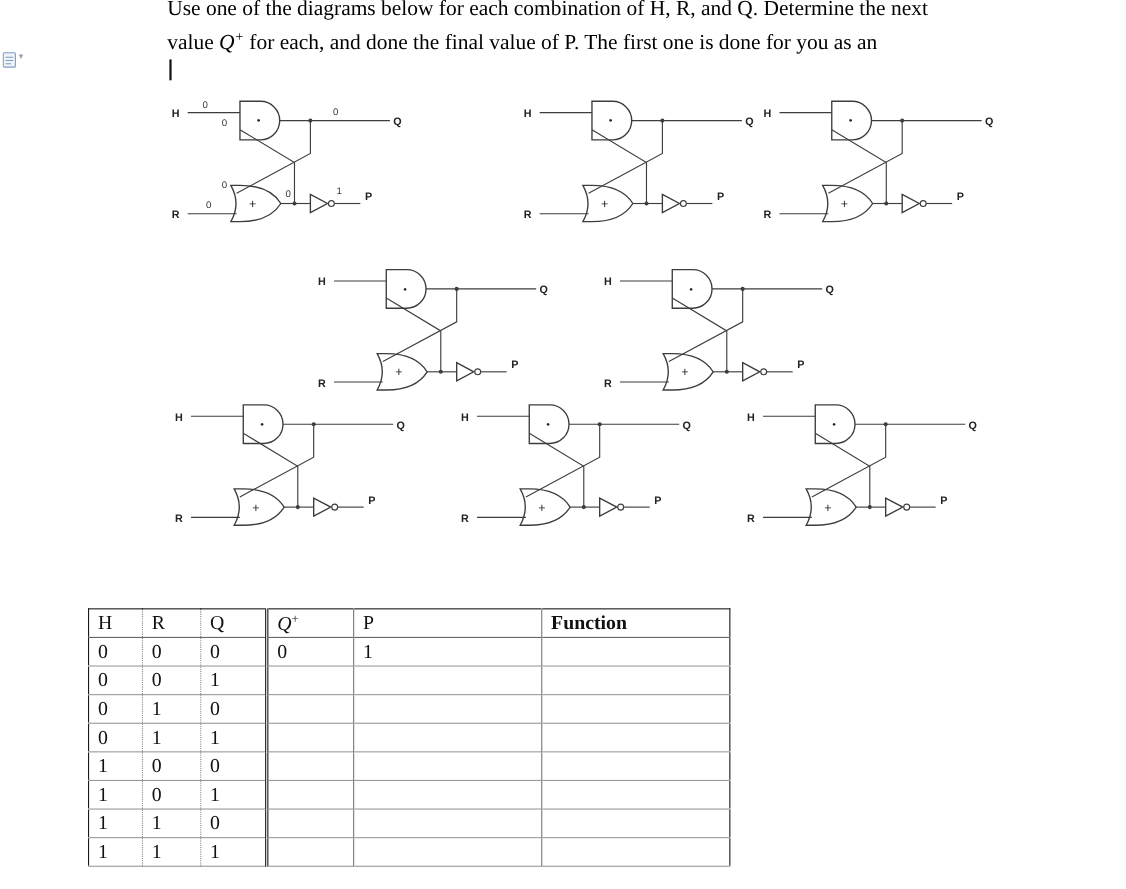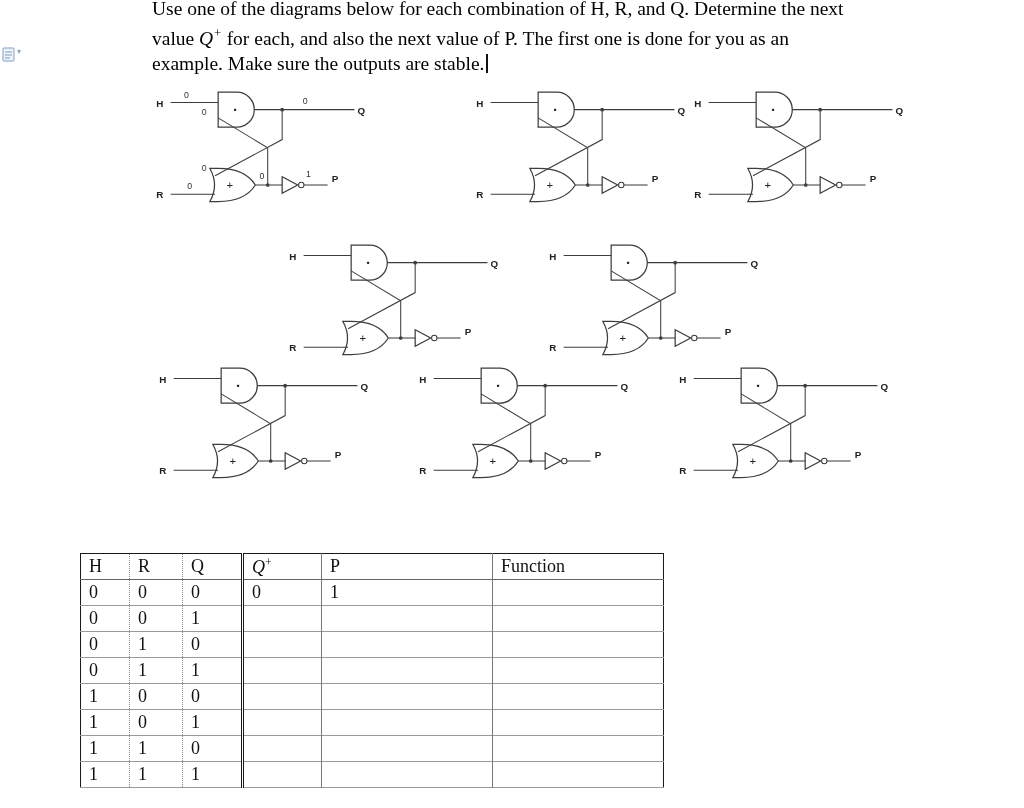--- a/index.html
+++ b/index.html
@@ -30,21 +30,21 @@
   table#truth-table{position:absolute;left:80px;top:553px;border-collapse:collapse;
         font-family:"Liberation Serif",serif;font-size:18px;border:1.5px solid #1a1a1a;}
   #truth-table th,#truth-table td{font-weight:normal;text-align:left;padding:1px 6px 1px 8px;height:23px;vertical-align:middle;}
   #truth-table tr{border-bottom:1px solid #9a9a9a;}
   #truth-table thead tr{border-bottom:1px solid #666;}
   #truth-table .col0{width:34px;}
   #truth-table .col1{width:38px;}
   #truth-table .col2{width:44px;}
   #truth-table .col3{width:63px;}
   #truth-table .col4{width:156px;}
-  #truth-table .col5{width:156px;}
+  #truth-table .col5{width:156px;font-weight:bold;}
   #truth-table .col0,#truth-table .col1{border-right:1px dotted #8a8a8a;}
   #truth-table .col2{border-right:3px double #1a1a1a;}
   #truth-table .col3,#truth-table .col4{border-right:1px solid #777;}
   #truth-table sup{font-size:0.65em;}
 </style>
 </head>
 <body>
 
 <div class="page">
 
@@ -53,22 +53,22 @@
       <rect x="1" y="1" width="11" height="13" rx="1" fill="#eef3f9" stroke="#7f9dc0" stroke-width="1"></rect>
       <line x1="3" y1="5" x2="10" y2="5" stroke="#7f9dc0" stroke-width="1"></line>
       <line x1="3" y1="8" x2="10" y2="8" stroke="#7f9dc0" stroke-width="1"></line>
       <line x1="3" y1="11" x2="8" y2="11" stroke="#7f9dc0" stroke-width="1"></line>
     </svg>
     <span class="chev">▾</span>
   </div>
 
   <div class="instructions" id="instructions">
       <div class="inst-line"><span>Use one of the diagrams below for each combination of H, R, and Q. Determine the next</span></div>
-      <div class="inst-line"><span>value </span><span class="var">Q</span><span class="supvar">+</span><span> for each, and also the next value of P. The first one is done for you as an</span></div>
-      <div class="inst-line"><span>example. Make sure the outputs are stable.</span><span class="caret"></span></div>
+      <div class="inst-line"><span>value </span><span class="var">Q</span><span class="supvar">+</span><span> for each, and done the final value of P. The first one is done for you as an</span></div>
+      <div class="inst-line"><span class="caret"></span></div>
     </div>
 
   <div id="diagrams">
       <svg viewBox="0 0 215 130" width="222" height="138" style="left: 150px; top: 84px;">
         <path fill="none" stroke="#3d3d3d" stroke-width="1" d="M20,16 H66"></path>
         <path fill="none" stroke="#3d3d3d" stroke-width="1" d="M101,23 H198"></path>
         <path fill="none" stroke="#3d3d3d" stroke-width="1" d="M20,105 H63"></path>
         <path fill="none" stroke="#3d3d3d" stroke-width="1" d="M102,96 H128"></path>
         <path fill="none" stroke="#3d3d3d" stroke-width="1" d="M149,96 H172"></path>
         <path fill="none" stroke="#3d3d3d" stroke-width="1" d="M128,23 V52 L63,87"></path>

